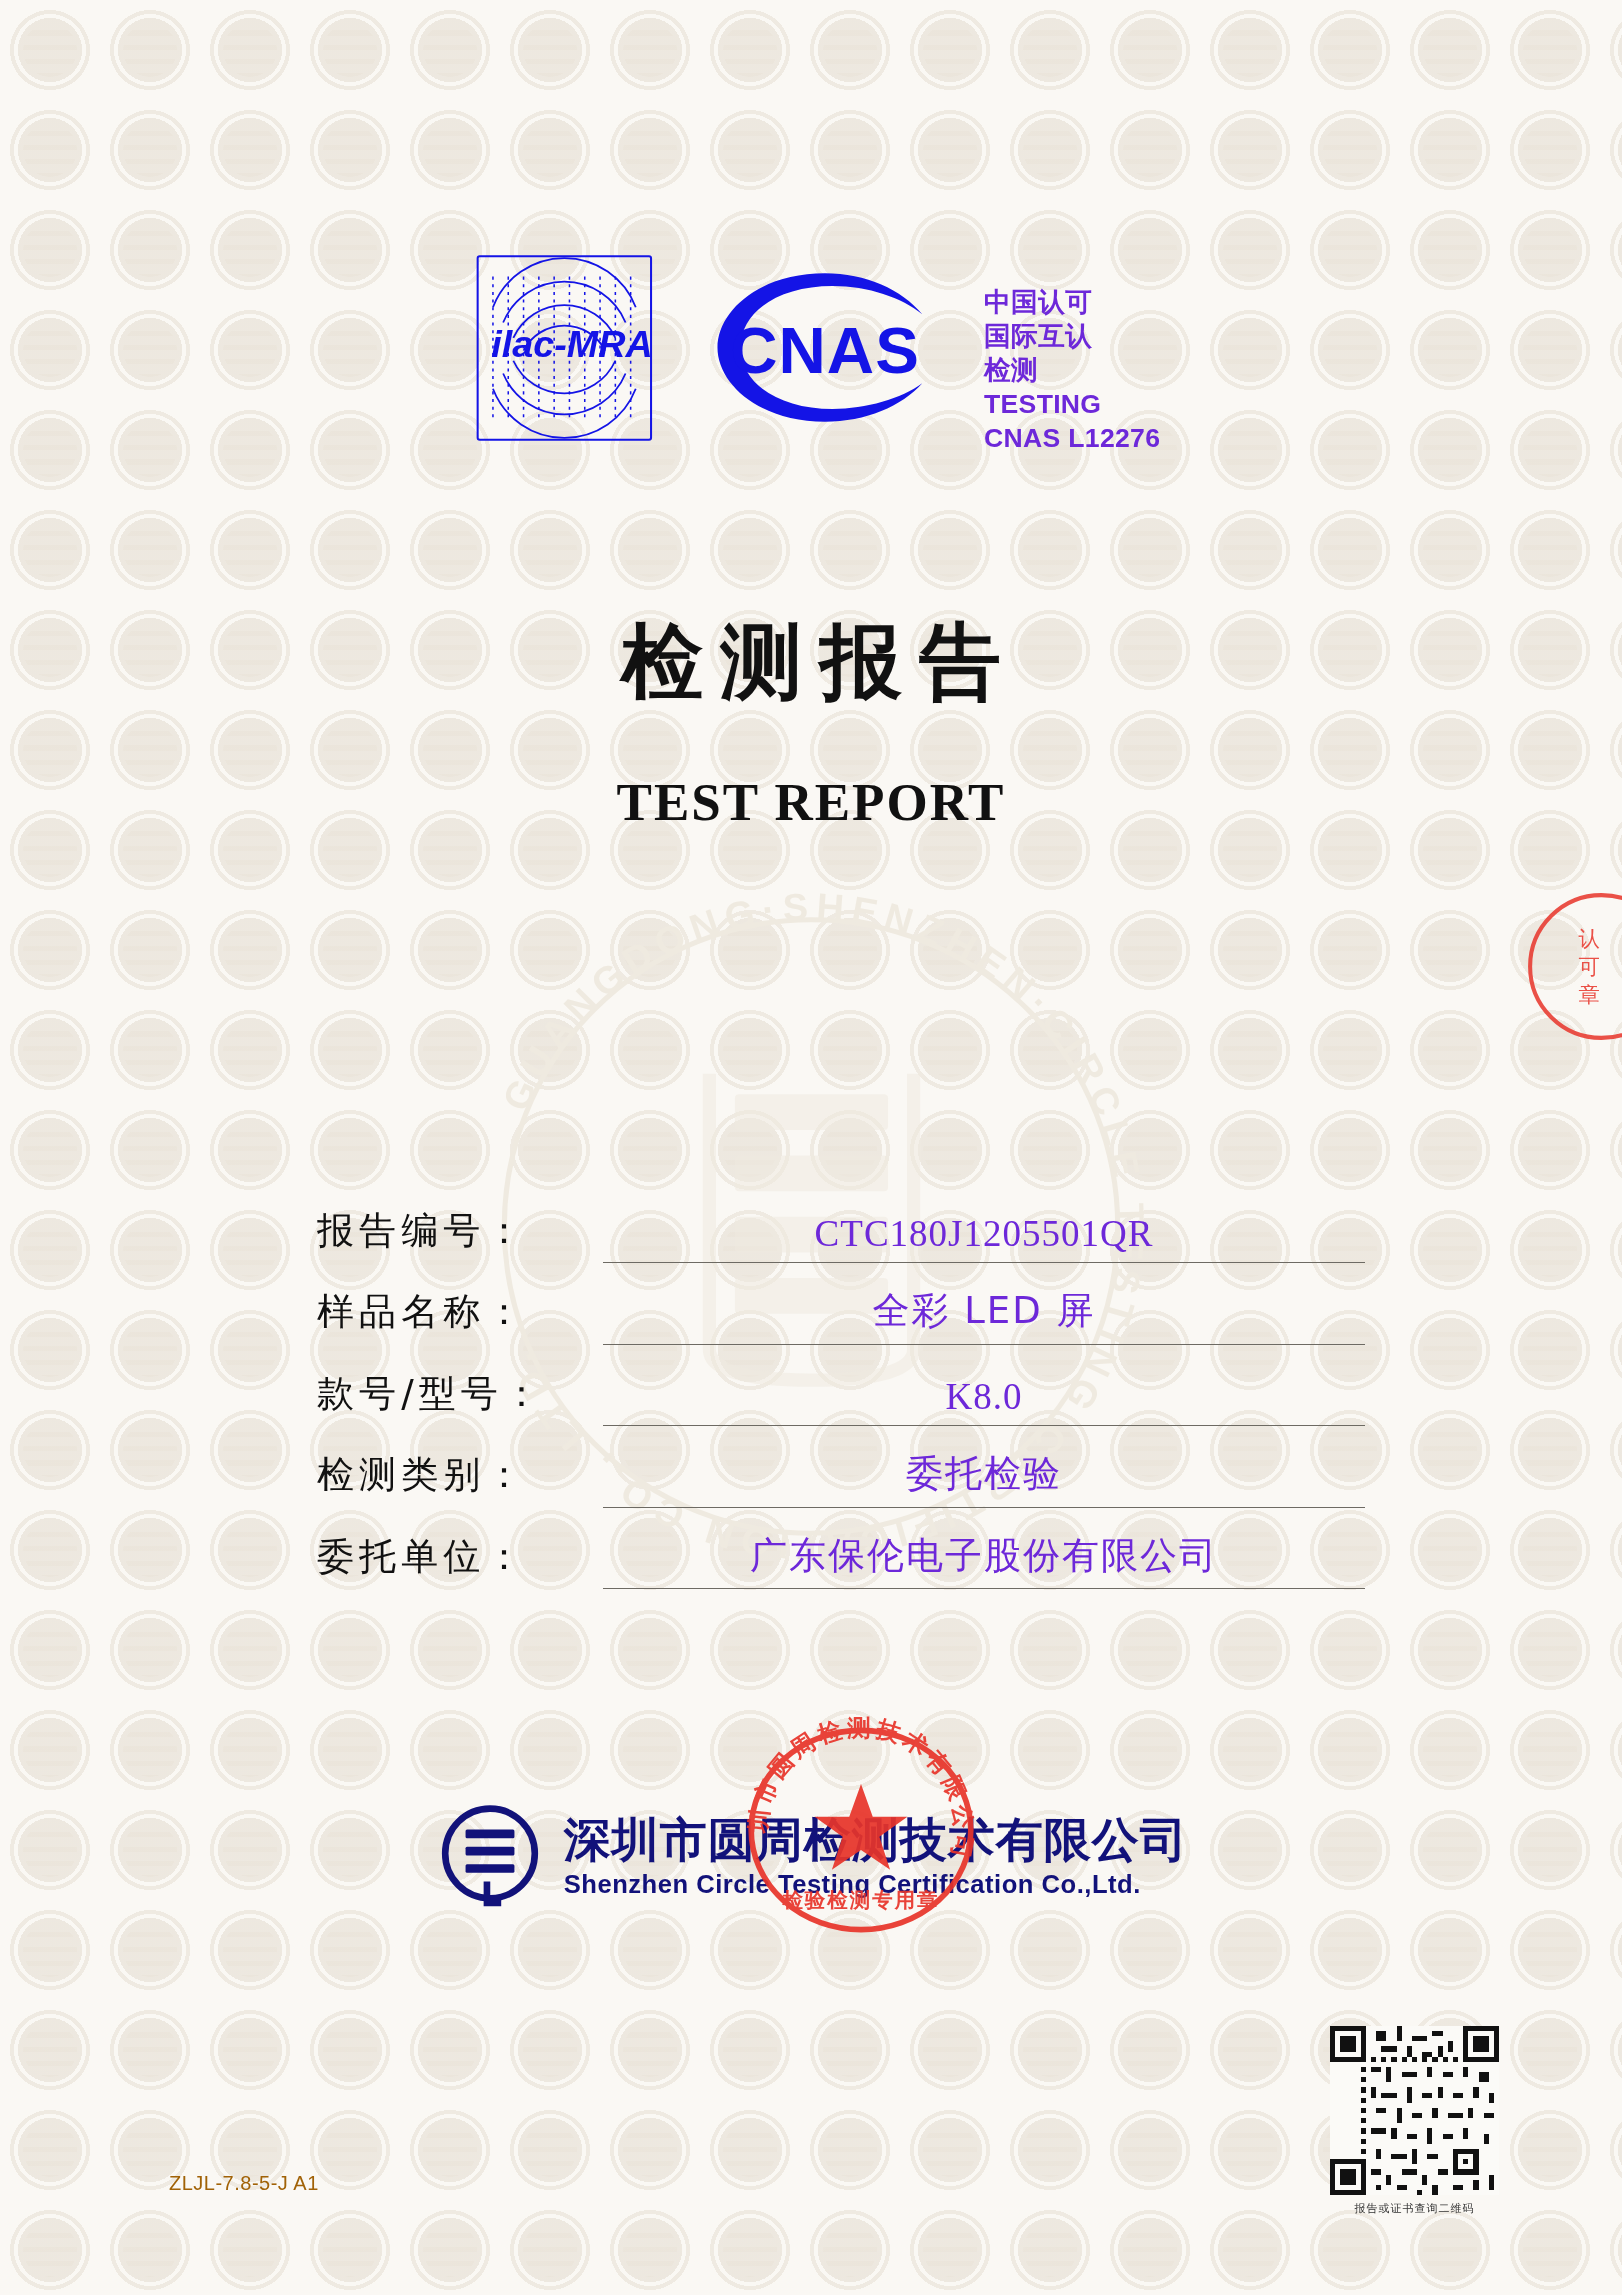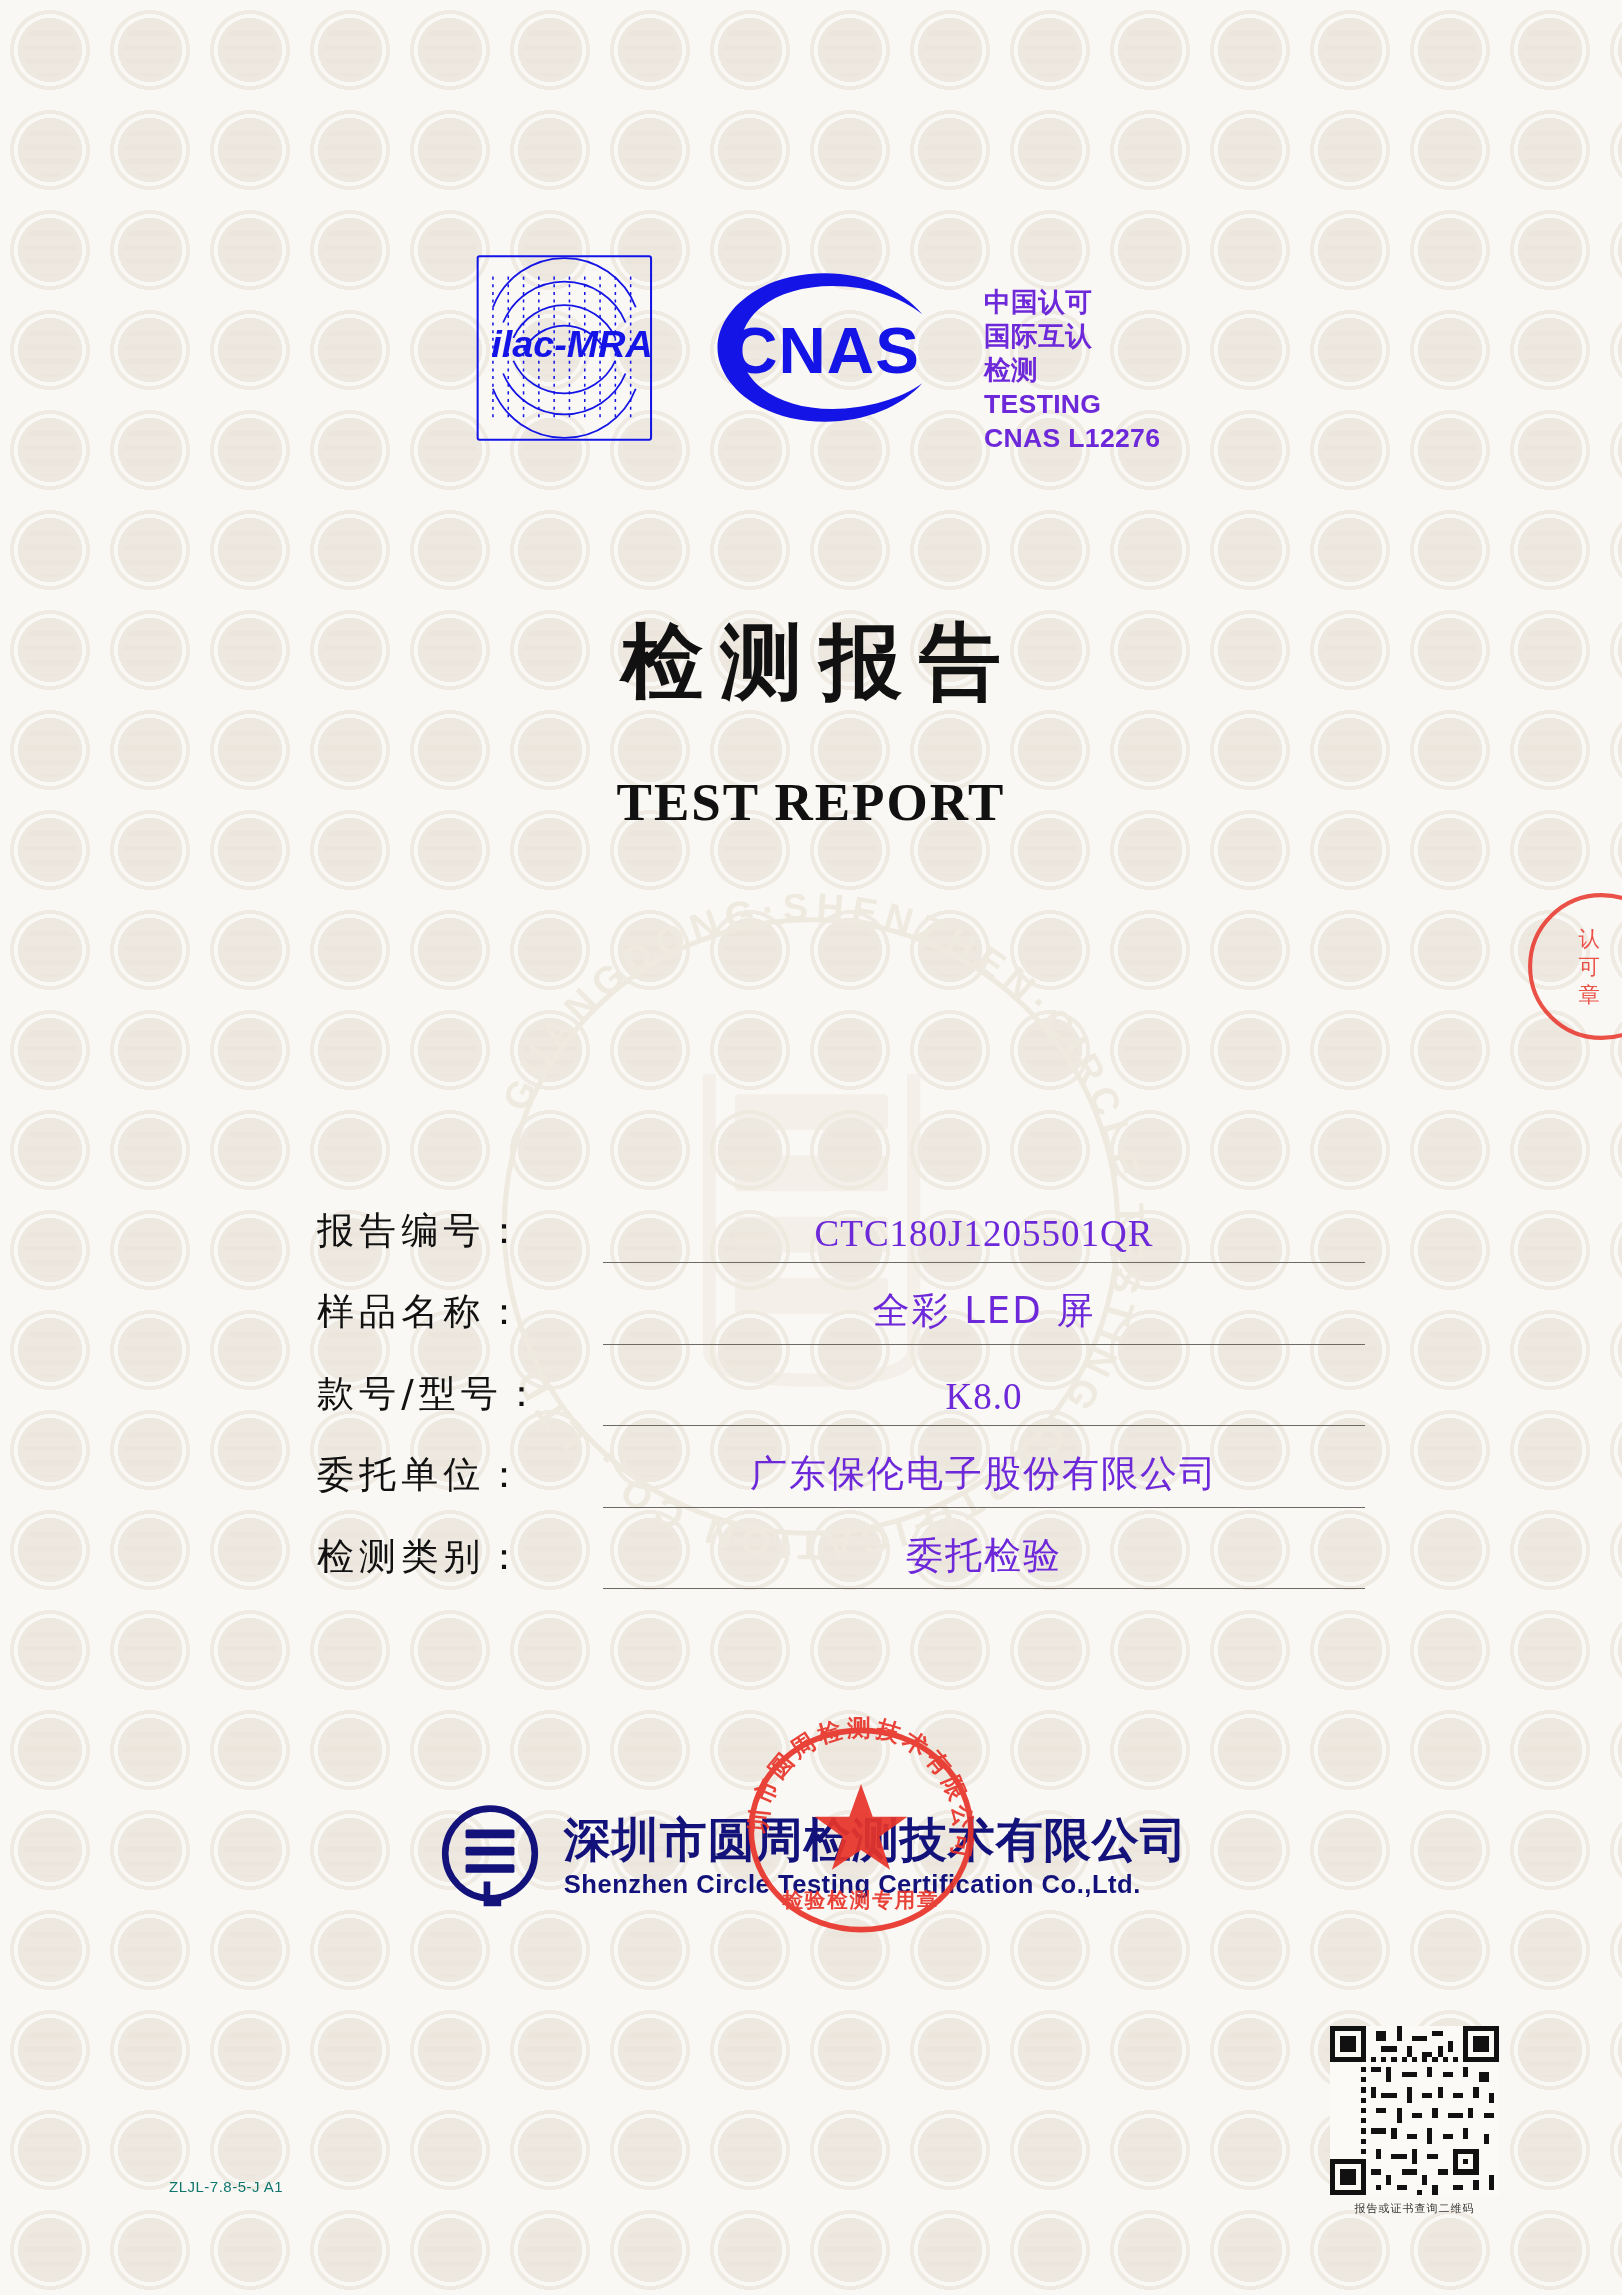--- a/index.html
+++ b/index.html
@@ -225,22 +225,22 @@
     color: #333;
     letter-spacing: 1px;
   }
 
   
   #form-code {
     position: absolute;
     left: 169px;
     bottom: 100px;
     font-family: "Liberation Sans", sans-serif;
-    font-size: 15px;
-    color: #0f766e;
+    font-size: 20px;
+    color: #a16207;
     letter-spacing: 0.5px;
   }
 </style>
 </head>
 <body>
 
 <div id="page">
 
   <div id="bg-pattern"></div>
   <div id="bg-pattern2"></div>
@@ -324,27 +324,27 @@
       <div class="field-label">样品名称：</div>
       <div class="field-value cn">全彩 LED 屏</div>
     </div>
 
     <div class="field-row">
       <div class="field-label">款号/型号：</div>
       <div class="field-value">K8.0</div>
     </div>
 
     <div class="field-row">
+      <div class="field-label">检测类别：</div>
+      <div class="field-value cn">委托检验</div>
+    </div>
+
+    <div class="field-row">
       <div class="field-label">委托单位：</div>
       <div class="field-value cn">广东保伦电子股份有限公司</div>
-    </div>
-
-    <div class="field-row">
-      <div class="field-label">检测类别：</div>
-      <div class="field-value cn">委托检验</div>
     </div>
   </div>
 
   <div id="company">
     <svg id="company-logo" viewBox="0 0 220 200" xmlns="http://www.w3.org/2000/svg">
       <circle cx="110" cy="95" r="88" fill="none" stroke="#12127a" stroke-width="13"></circle>
       <rect x="62" y="48" width="96" height="17" rx="3" fill="#12127a"></rect>
       <rect x="62" y="82" width="96" height="17" rx="3" fill="#12127a"></rect>
       <rect x="62" y="116" width="96" height="17" rx="3" fill="#12127a"></rect>
       <path d="M104 150 L104 192 L132 192" fill="none" stroke="#12127a" stroke-width="13"></path>

